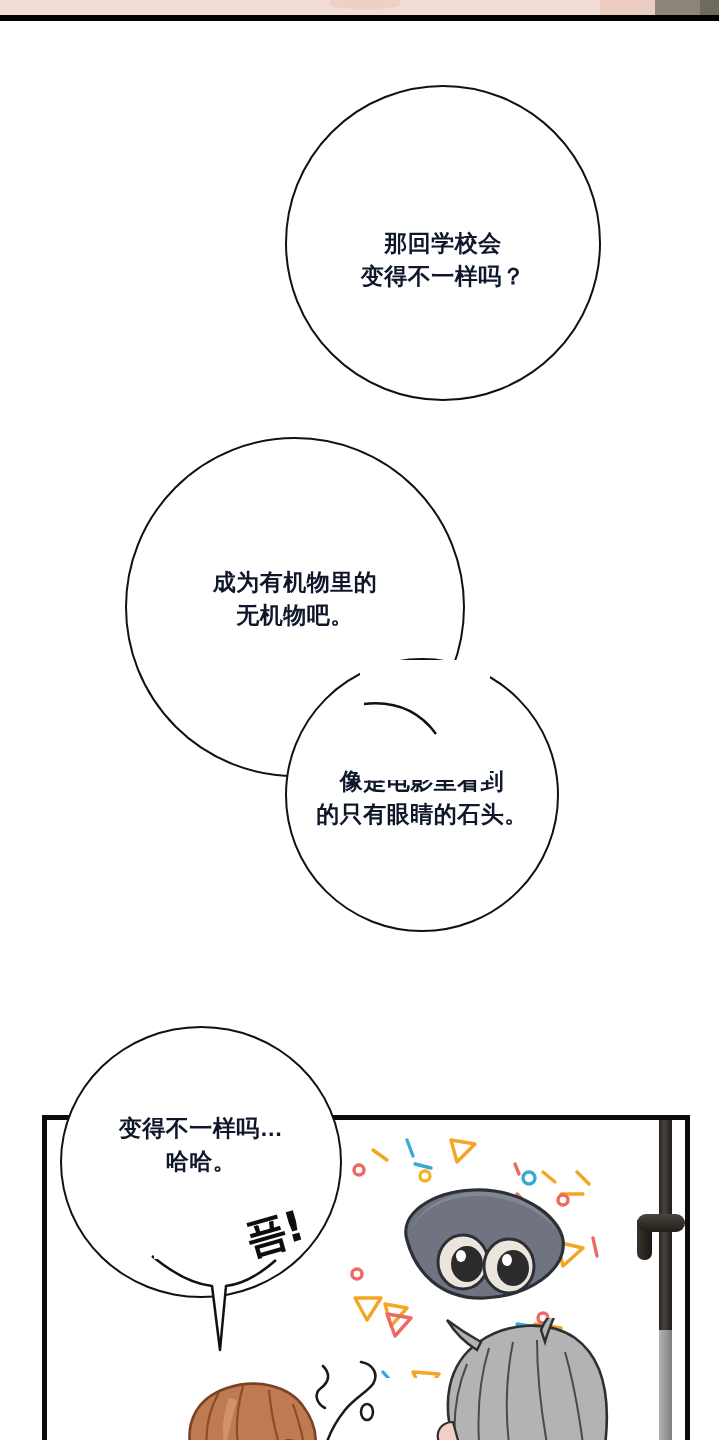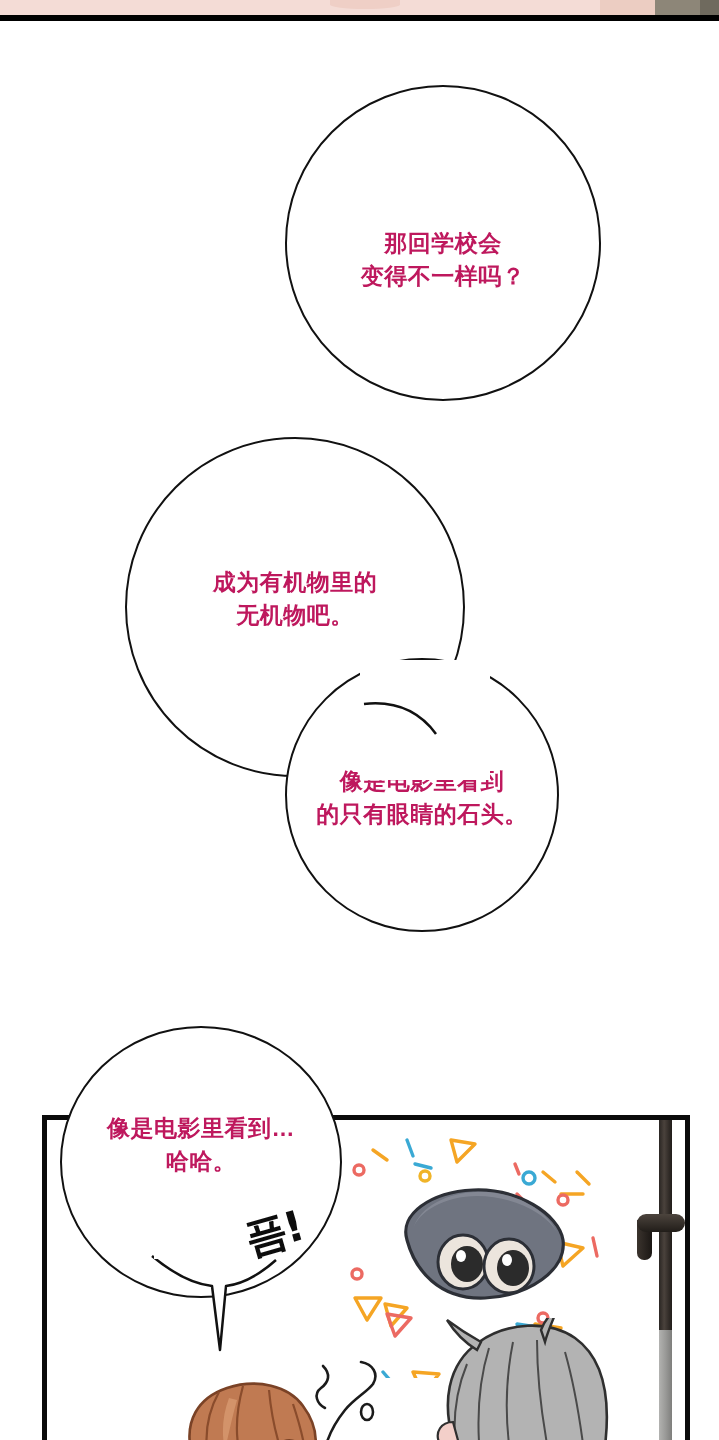--- a/index.html
+++ b/index.html
@@ -73,21 +73,21 @@
     border: 2.5px solid #111111;
     background: #ffffff;
     box-sizing: border-box;
     display: flex;
     align-items: center;
     justify-content: center;
     border-radius: 50%;
   }
   .bubble-text {
     text-align: center;
-    color: #be185d;
+    color: #0f172a;
     font-weight: 700;
     line-height: 1.42;
     letter-spacing: 0.5px;
     white-space: pre-line;
     font-size: 23px;
   }
 
   
   #bubble-1 {
     left: 285px; top: 85px;
@@ -221,21 +221,21 @@
   <div class="bubble-text">像是电影里看到
 的只有眼睛的石头。</div>
 </div>
 
 <svg class="join-mask" style="left:360px;top:660px;width:130px;height:120px;" width="130" height="120" viewBox="0 0 130 120">
   <path d="M 10 2 L 128 2 L 128 118 L 2 118 Z" fill="#ffffff"></path>
   <path d="M 4 44 C 40 40 62 55 76 74" fill="none" stroke="#111111" stroke-width="2.5"></path>
 </svg>
 
 <div class="bubble" id="bubble-4">
-  <div class="bubble-text">像是电影里看到…
+  <div class="bubble-text">变得不一样吗…
 哈哈。</div>
 </div>
 
 <svg class="tail" style="left:150px;top:1250px;width:130px;height:110px;" width="130" height="110" viewBox="0 0 130 110">
   <path d="M 2 6 C 26 26 44 34 62 36 L 70 100 L 76 36 C 92 34 108 26 126 10" fill="#ffffff" stroke="#111111" stroke-width="2.5" stroke-linejoin="round"></path>
   <rect x="4" y="0" width="122" height="9" fill="#ffffff"></rect>
 </svg>
 
 <div class="panel">
 

